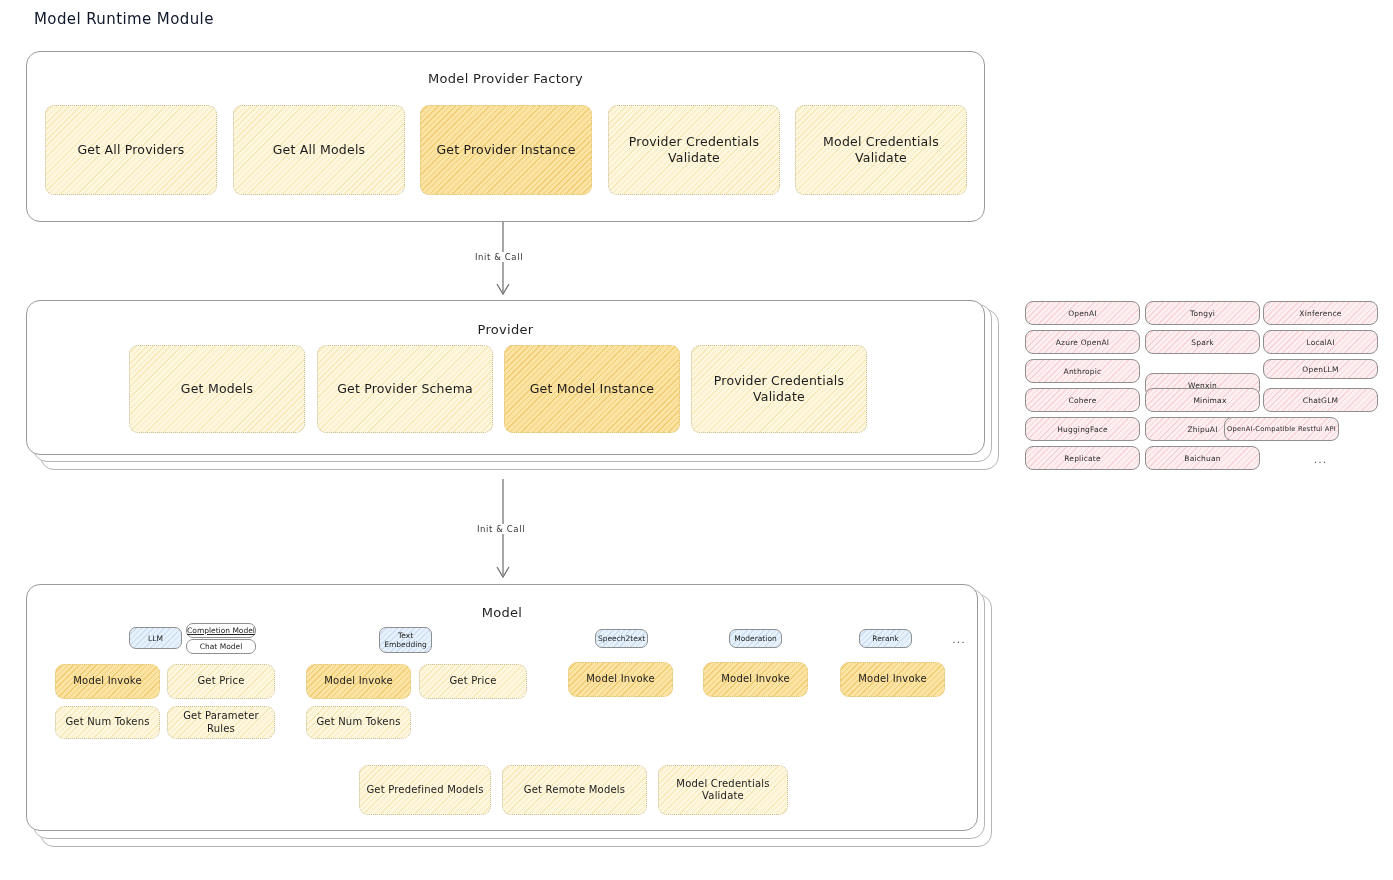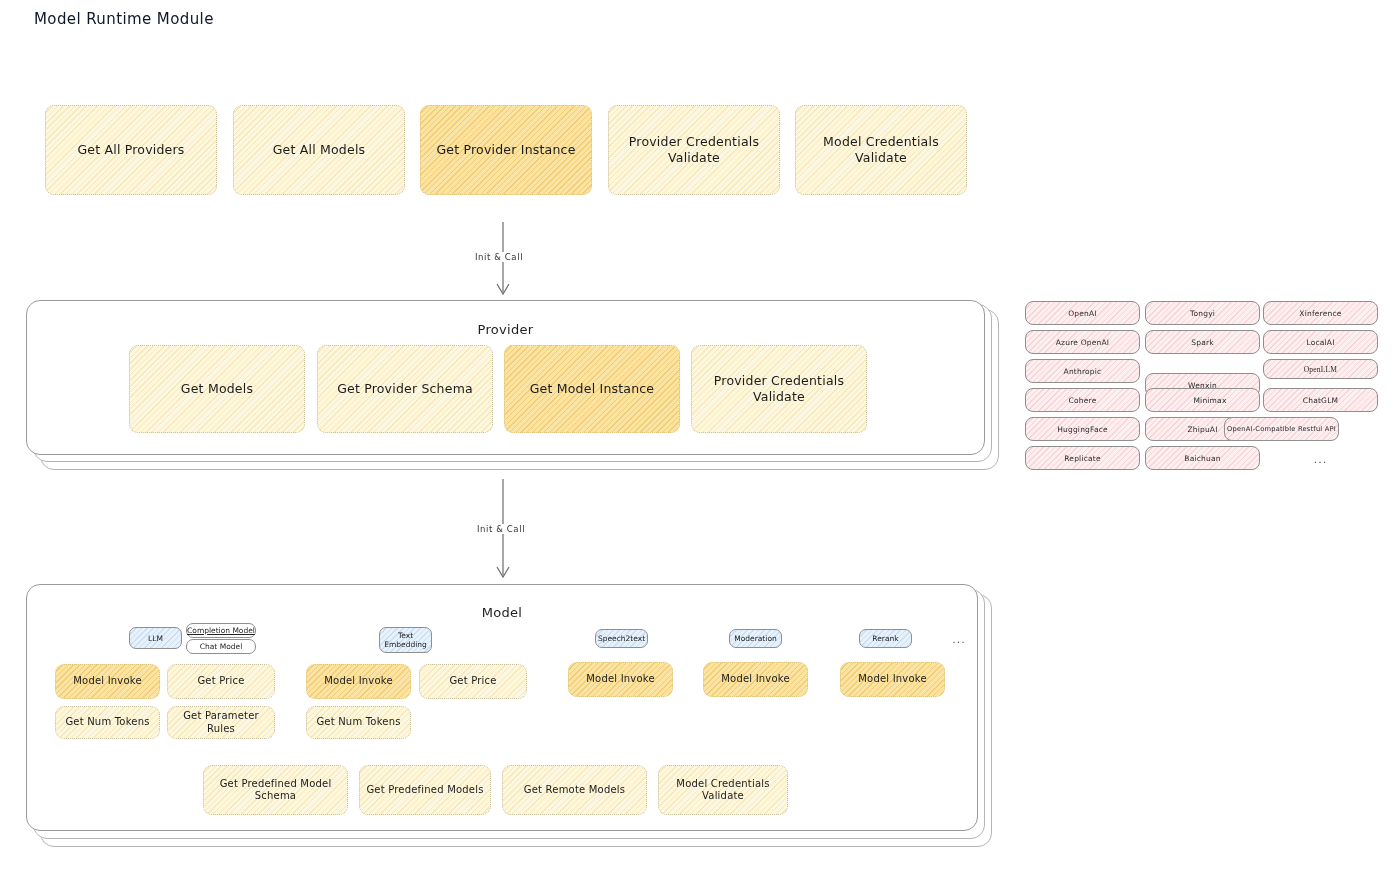--- a/index.html
+++ b/index.html
@@ -126,20 +126,23 @@
     white-space:nowrap;
   }
 </style>
 </head>
 <body>
 
 <div class="canvas">
 
   <div class="page-title">Model Runtime Module</div>
 
+  <div class="panel" style="left:26px;top:51px;width:959px;height:171px;">
+    <div class="panel-title" style="top:19px;">Model Provider Factory</div>
+  </div>
   <div class="node" style="left:45px;top:105px;width:172px;height:90px;">
     <span>Get All Providers</span>
   </div>
   <div class="node" style="left:233px;top:105px;width:172px;height:90px;">
     <span>Get All Models</span>
   </div>
   <div class="node hl" style="left:420px;top:105px;width:172px;height:90px;">
     <span>Get Provider Instance</span>
   </div>
   <div class="node" style="left:608px;top:105px;width:172px;height:90px;">
@@ -212,21 +215,21 @@
   <div class="chip-pink" style="left:1145px;top:446px;width:115px;height:24px;">
     <span>Baichuan</span>
     </div>
 
   <div class="chip-pink" style="left:1263px;top:301px;width:115px;height:24px;">
     <span>Xinference</span>
     </div>
   <div class="chip-pink" style="left:1263px;top:330px;width:115px;height:24px;">
     <span>LocalAI</span>
     </div>
-  <div class="chip-pink" style="left:1263px;top:359px;width:115px;height:20px;font-family:Liberation Serif, serif;">
+  <div class="chip-pink" style="left:1263px;top:359px;width:115px;height:20px;">
     <span>OpenLLM</span>
     </div>
   <div class="chip-pink" style="left:1263px;top:388px;width:115px;height:24px;">
     <span>ChatGLM</span>
     </div>
   <div class="chip-pink" style="left:1224px;top:417px;width:115px;height:24px;font-size:6.7px;">
     <span>OpenAI-Compatible Restful API</span>
     </div>
   <div class="ellipsis" style="left:1263px;top:450px;width:115px;height:18px;">...</div>
 
@@ -296,23 +299,20 @@
 
   <div class="chip-blue" style="left:859px;top:629px;width:53px;height:19px;">
     <span>Rerank</span>
     </div>
   <div class="node hl sm" style="left:840px;top:662px;width:105px;height:35px;">
     <span>Model Invoke</span>
     </div>
 
   <div class="ellipsis" style="left:948px;top:630px;width:22px;height:18px;">...</div>
 
-  <div class="node sm" style="left:203px;top:765px;width:145px;height:50px;">
-    <span>Get Predefined Model Schema</span>
-    </div>
   <div class="node sm" style="left:359px;top:765px;width:132px;height:50px;">
     <span>Get Predefined Models</span>
     </div>
   <div class="node sm" style="left:502px;top:765px;width:145px;height:50px;">
     <span>Get Remote Models</span>
     </div>
   <div class="node sm" style="left:658px;top:765px;width:130px;height:50px;">
     <span>Model Credentials Validate</span>
     </div>
 

